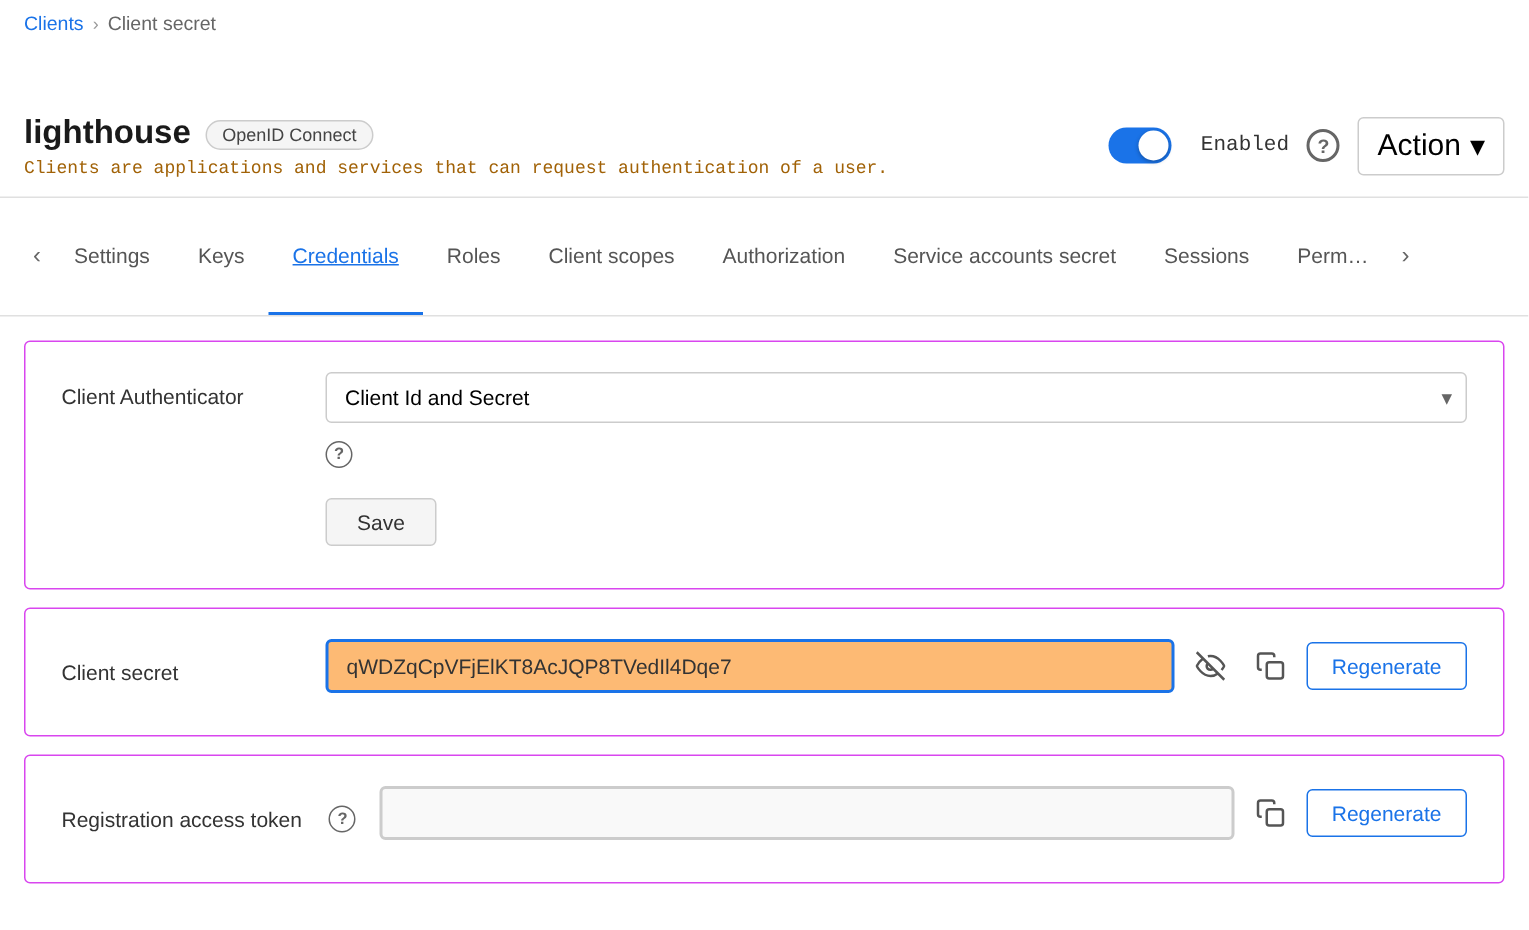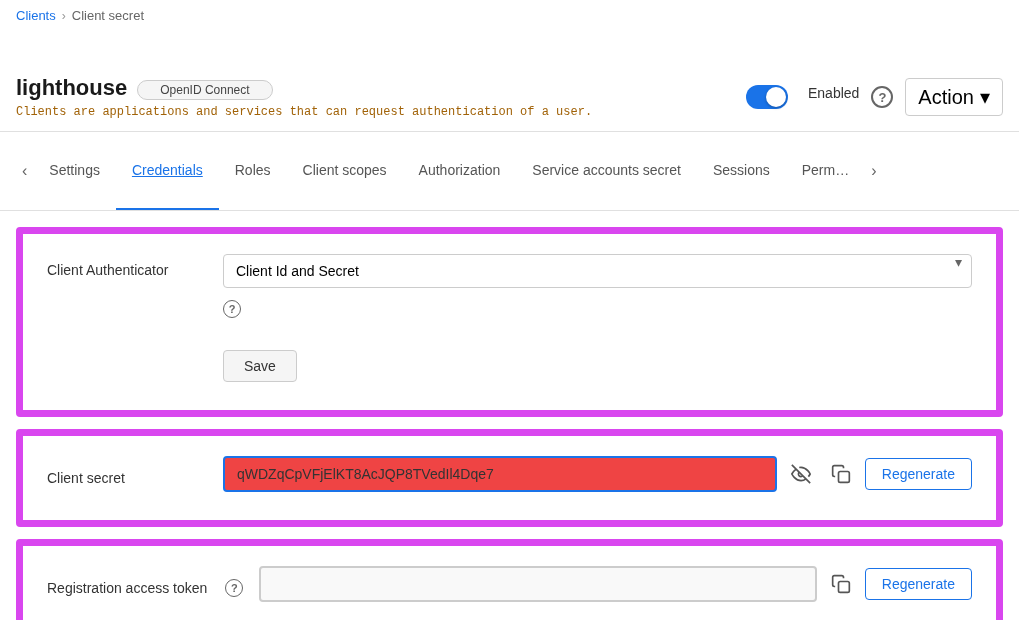--- a/index.html
+++ b/index.html
@@ -16,28 +16,28 @@
     
     .header {
       display: flex; align-items: center; padding: 8px 16px 12px 16px;
       border-bottom: 1px solid #e0e0e0;
       margin-top: 36px;
     }
     .header-left { display: flex; align-items: flex-start; flex-direction: column; flex: 1; }
     .header-title { font-size: 22px; font-weight: 600; color: #1a1a1a; margin-bottom: 4px; }
     .header-badge {
       background: #f5f5f5; border: 1px solid #ccc; border-radius: 12px;
-      padding: 2px 22px; font-size: 12px; color: #444; margin-left: 10px;
+      padding: 2px 10px; font-size: 12px; color: #444; margin-left: 10px;
     }
     .header-title-row { display: flex; align-items: center; }
     .header-subtitle { font-size: 12px; color: #a16207; font-family: Liberation Mono, monospace; }
     .header-right { display: flex; align-items: center; gap: 12px; }
 
     
-    .toggle-container { display: flex; gap: 20px; }
+    .toggle-container { display: flex; align-items: center; gap: 20px; font-family: Liberation Mono, monospace; }
     .toggle {
       width: 42px; height: 24px; background: #1a73e8; border-radius: 12px;
       position: relative; cursor: pointer;
     }
     .toggle-knob {
       width: 20px; height: 20px; background: #fff; border-radius: 50%;
       position: absolute; top: 2px; right: 2px;
       box-shadow: 0 1px 3px rgba(0,0,0,0.3);
     }
     .toggle-label { font-size: 14px; color: #333; }
@@ -70,32 +70,32 @@
       white-space: nowrap; border-bottom: 3px solid transparent;
       margin-bottom: -1px;
     }
     .tab.active { color: #1a73e8; border-bottom: 3px solid #1a73e8; font-weight: 500; text-decoration: underline; }
 
     
     .main { padding: 0 16px; }
 
     
     .section-card {
-      border: 7px solid #d946ef; border-radius: 4px;
+      border: 1px solid #d946ef; border-radius: 4px;
       margin-top: 16px; padding: 20px 24px;
     }
 
     
     .form-row { display: flex; align-items: flex-start; gap: 16px; margin-bottom: 8px; }
     .form-label { min-width: 160px; font-size: 14px; color: #333; padding-top: 8px; font-weight: 500; }
     .form-field { flex: 1; }
 
     
     .select-wrapper {
-      position: relative; display: flex; align-items: flex-start;
+      position: relative; display: flex; align-items: center;
     }
     .select-input {
       width: 100%; padding: 8px 36px 8px 12px;
       border: 1px solid #ccc; border-radius: 4px;
       font-size: 14px; appearance: none; background: #fff; cursor: pointer;
     }
     .select-arrow {
       position: absolute; right: 10px; pointer-events: none; color: #666;
     }
 
@@ -103,30 +103,30 @@
     .help-small {
       width: 18px; height: 18px; border: 1.5px solid #666; border-radius: 50%;
       display: flex; align-items: center; justify-content: center;
       font-size: 11px; color: #666; cursor: pointer; font-weight: bold; margin-top: 4px;
     }
 
     
     .btn-save {
       padding: 7px 20px; border: 1px solid #ccc; border-radius: 4px;
       background: #f5f5f5; font-size: 14px; cursor: pointer; color: #333;
-      margin-top: 24px;
+      margin-top: 12px;
     }
 
     
     .secret-row { display: flex; align-items: center; gap: 8px; }
     .secret-input-wrapper { position: relative; flex: 1; }
     .secret-input {
       width: 100%; padding: 8px 12px;
       border: 2px solid #1a73e8; border-radius: 4px;
-      font-size: 14px; color: #333; background: #ef4444;
+      font-size: 14px; color: #333; background: #fdba74;
     }
     .icon-btn {
       background: none; border: none; cursor: pointer; padding: 6px;
       color: #555; display: flex; align-items: center;
     }
 
     
     .btn-regenerate {
       padding: 7px 16px; border: 1px solid #1a73e8; border-radius: 4px;
       background: #fff; font-size: 14px; cursor: pointer; color: #1a73e8;
@@ -166,20 +166,23 @@
       <span>Action</span>
       <span>▾</span>
     </button>
   </div>
 </div>
 
 <div class="tabs">
   <div class="tab-prev">‹</div>
   <div class="tab">
     <span>Settings</span>
+  </div>
+  <div class="tab">
+    <span>Keys</span>
   </div>
   <div class="tab active">
     <span>Credentials</span>
   </div>
   <div class="tab">
     <span>Roles</span>
   </div>
   <div class="tab">
     <span>Client scopes</span>
   </div>

